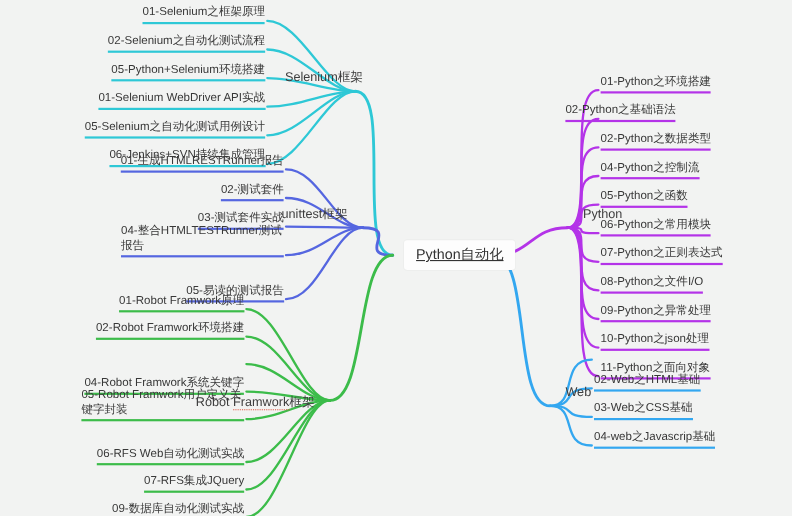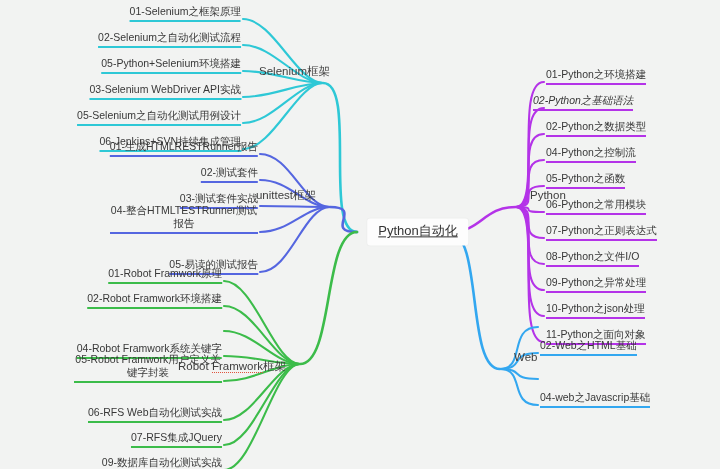--- a/index.html
+++ b/index.html
@@ -27,21 +27,20 @@
     top: 0;
     width: 720px;
     height: 469px;
     pointer-events: none;
   }
   .node {
     position: absolute;
     white-space: nowrap;
     color: #3b3b3b;
     line-height: 1.25;
-    text-align: center;
   }
   
   .root {
     background: #fdfdfd;
     border-radius: 3px;
     padding: 5px 11px 6px 11px;
     font-size: 13px;
     color: #333333;
     box-shadow: 0 0 0 1px rgba(0,0,0,0.02);
   }
@@ -114,46 +113,47 @@
       <path d="M 449 232 C 483 232, 466 369, 500 369" fill="none" stroke="#33a7f0" stroke-width="2.6" stroke-linecap="round"></path>
       <path d="M 500 369 C 526 369, 508 327, 538 327" fill="none" stroke="#33a7f0" stroke-width="2.1" stroke-linecap="round"></path>
       <path d="M 500 369 C 526 369, 508 353, 538 353" fill="none" stroke="#33a7f0" stroke-width="2.1" stroke-linecap="round"></path>
       <path d="M 500 369 C 526 369, 508 379, 538 379" fill="none" stroke="#33a7f0" stroke-width="2.1" stroke-linecap="round"></path>
       <path d="M 500 369 C 526 369, 508 405, 538 405" fill="none" stroke="#33a7f0" stroke-width="2.1" stroke-linecap="round"></path>
     </svg>
 <div class="node branch-label" style="left: 309px; top: 64px; transform: translateX(-100%); margin-left: 21px;">Selenium框架</div>
     <div class="node leaf left" style="top: 5px; left: 241px; transform: translateX(-100%);"><span>01-Selenium之框架原理</span><span class="ul" style="background: rgb(46, 200, 214);"></span></div>
     <div class="node leaf left" style="top: 31px; left: 241px; transform: translateX(-100%);"><span>02-Selenium之自动化测试流程</span><span class="ul" style="background: rgb(46, 200, 214);"></span></div>
     <div class="node leaf left" style="top: 57px; left: 241px; transform: translateX(-100%);"><span>05-Python+Selenium环境搭建</span><span class="ul" style="background: rgb(46, 200, 214);"></span></div>
-    <div class="node leaf left" style="top: 83px; left: 241px; transform: translateX(-100%);"><span>03-Selenium WebDriver API实战</span><span class="ul" style="background: rgb(46, 200, 214);"></span></div>
+    <div class="node leaf left" style="top: 83px; left: 241px; transform: translateX(-100%);"><span>01-Selenium WebDriver API实战</span><span class="ul" style="background: rgb(46, 200, 214);"></span></div>
     <div class="node leaf left" style="top: 109px; left: 241px; transform: translateX(-100%);"><span>05-Selenium之自动化测试用例设计</span><span class="ul" style="background: rgb(46, 200, 214);"></span></div>
     <div class="node leaf left" style="top: 135px; left: 241px; transform: translateX(-100%);"><span>06-Jenkins+SVN持续集成管理</span><span class="ul" style="background: rgb(46, 200, 214);"></span></div>
     <div class="node branch-label" style="left: 316px; top: 188px; transform: translateX(-100%);">unittest框架</div>
     <div class="node leaf left" style="top: 140px; left: 258px; transform: translateX(-100%);"><span>01-生成HTMLRESTRunner报告</span><span class="ul" style="background: rgb(85, 102, 224);"></span></div>
     <div class="node leaf left" style="top: 166px; left: 258px; transform: translateX(-100%);"><span>02-测试套件</span><span class="ul" style="background: rgb(85, 102, 224);"></span></div>
     <div class="node leaf left" style="top: 192px; left: 258px; transform: translateX(-100%);"><span>03-测试套件实战</span><span class="ul" style="background: rgb(85, 102, 224);"></span></div>
     <div class="node leaf left wrap" style="top: 204px; left: 258px; transform: translateX(-100%);"><span>04-整合HTMLTESTRunner测试报告</span><span class="ul" style="background: rgb(85, 102, 224);"></span></div>
     <div class="node leaf left" style="top: 258px; left: 258px; transform: translateX(-100%);"><span>05-易读的测试报告</span><span class="ul" style="background: rgb(85, 102, 224);"></span></div>
     <div class="node branch-label" style="left: 286px; top: 345px; transform: translateX(-100%); margin-top: 14px;">Robot <span class="sp">Framwork</span>框架</div>
     <div class="node leaf left" style="top: 267px; left: 222px; transform: translateX(-100%);"><span>01-Robot Framwork原理</span><span class="ul" style="background: rgb(60, 188, 74);"></span></div>
     <div class="node leaf left" style="top: 292px; left: 222px; transform: translateX(-100%);"><span>02-Robot Framwork环境搭建</span><span class="ul" style="background: rgb(60, 188, 74);"></span></div>
     <div class="node leaf left" style="top: 342px; left: 222px; transform: translateX(-100%);"><span>04-Robot Framwork系统关键字</span><span class="ul" style="background: rgb(60, 188, 74);"></span></div>
     <div class="node leaf left wrap" style="top: 353px; left: 222px; transform: translateX(-100%);"><span>05-Robot Framwork用户定义关键字封装</span><span class="ul" style="background: rgb(60, 188, 74);"></span></div>
     <div class="node leaf left" style="top: 406px; left: 222px; transform: translateX(-100%);"><span>06-RFS Web自动化测试实战</span><span class="ul" style="background: rgb(60, 188, 74);"></span></div>
     <div class="node leaf left" style="top: 431px; left: 222px; transform: translateX(-100%);"><span>07-RFS集成JQuery</span><span class="ul" style="background: rgb(60, 188, 74);"></span></div>
     <div class="node leaf left" style="top: 456px; left: 222px; transform: translateX(-100%);"><span>09-数据库自动化测试实战</span></div>
     <div class="node branch-label" style="left: 530px; top: 188px;">Python</div>
     <div class="node leaf right" style="top: 68px; left: 546px;"><span>01-Python之环境搭建</span><span class="ul" style="background: rgb(180, 51, 232);"></span></div>
-    <div class="node leaf right" style="top: 94px; left: 533px; font-style: italic;"><span>02-Python之基础语法</span><span class="ul" style="background: rgb(180, 51, 232);"></span></div>
+    <div class="node leaf right" style="top: 94px; left: 514px;"><span>02-Python之基础语法</span><span class="ul" style="background: rgb(180, 51, 232);"></span></div>
     <div class="node leaf right" style="top: 120px; left: 546px;"><span>02-Python之数据类型</span><span class="ul" style="background: rgb(180, 51, 232);"></span></div>
     <div class="node leaf right" style="top: 146px; left: 546px;"><span>04-Python之控制流</span><span class="ul" style="background: rgb(180, 51, 232);"></span></div>
     <div class="node leaf right" style="top: 172px; left: 546px;"><span>05-Python之函数</span><span class="ul" style="background: rgb(180, 51, 232);"></span></div>
     <div class="node leaf right" style="top: 198px; left: 546px;"><span>06-Python之常用模块</span><span class="ul" style="background: rgb(180, 51, 232);"></span></div>
     <div class="node leaf right" style="top: 224px; left: 546px;"><span>07-Python之正则表达式</span><span class="ul" style="background: rgb(180, 51, 232);"></span></div>
     <div class="node leaf right" style="top: 250px; left: 546px;"><span>08-Python之文件I/O</span><span class="ul" style="background: rgb(180, 51, 232);"></span></div>
     <div class="node leaf right" style="top: 276px; left: 546px;"><span>09-Python之异常处理</span><span class="ul" style="background: rgb(180, 51, 232);"></span></div>
     <div class="node leaf right" style="top: 302px; left: 546px;"><span>10-Python之json处理</span><span class="ul" style="background: rgb(180, 51, 232);"></span></div>
     <div class="node leaf right" style="top: 328px; left: 546px;"><span>11-Python之面向对象</span><span class="ul" style="background: rgb(180, 51, 232);"></span></div>
     <div class="node branch-label" style="left: 514px; top: 350px;">Web</div>
     <div class="node leaf right" style="top: 339px; left: 540px;"><span>02-Web之HTML基础</span><span class="ul" style="background: rgb(51, 167, 240);"></span></div>
+    <div class="node leaf right" style="top: 365px; left: 540px;"><span>03-Web之CSS基础</span><span class="ul" style="background: rgb(51, 167, 240);"></span></div>
     <div class="node leaf right" style="top: 391px; left: 540px;"><span>04-web之Javascrip基础</span><span class="ul" style="background: rgb(51, 167, 240);"></span></div>
     <div class="node root" style="left: 418px; top: 232px; transform: translate(-50%, -50%); text-decoration: underline;">Python自动化</div>
   </div>
 
 </body></html>

